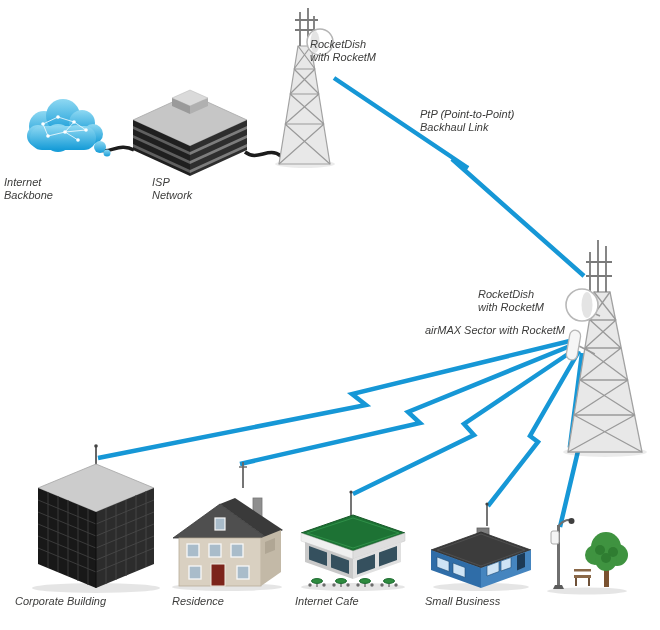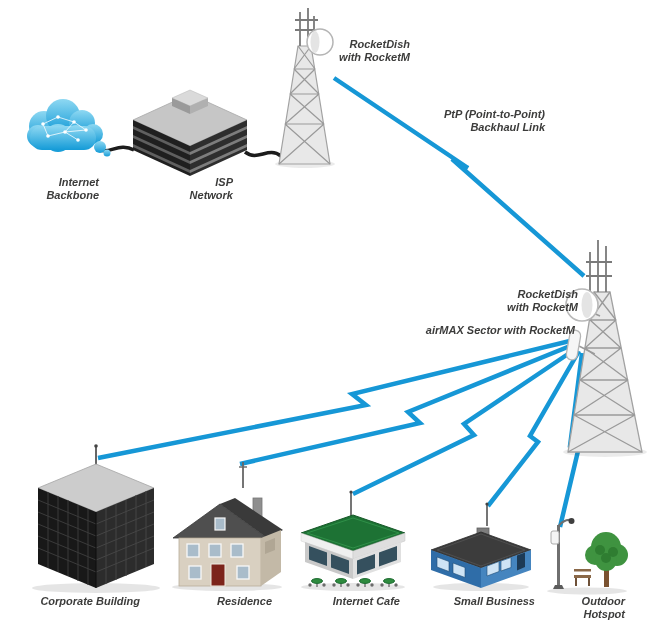--- a/index.html
+++ b/index.html
@@ -3,24 +3,24 @@
 <meta charset="utf-8">
 <style>
   * { margin:0; padding:0; box-sizing:border-box; }
   html,body { background:#ffffff; font-family:"Liberation Sans", sans-serif; }
   .canvas { position:relative; width:660px; height:630px; background:#ffffff; overflow:hidden; }
   .layer { position:absolute; left:0; top:0; }
   .node { position:absolute; }
   .label {
     position:absolute;
     font-size:11px;
-    font-weight:bold;
+    font-weight:normal;
     font-style:italic;
     color:#3c3c3b;
-    text-align:right;
+    text-align:left;
     white-space:pre-line;
     line-height:1.2;
   }
 </style>
 </head>
 <body>
 
 <div class="canvas">
 
   <svg class="layer" width="660" height="630" viewBox="0 0 660 630">
@@ -248,29 +248,27 @@
       <circle cx="77" cy="50" r="11" fill="#3f9340"></circle>
       <circle cx="66" cy="55" r="11" fill="#3f9340"></circle>
       <circle cx="60" cy="45" r="5" fill="#2f7d31"></circle>
       <circle cx="73" cy="47" r="5" fill="#2f7d31"></circle>
       <circle cx="66" cy="53" r="5" fill="#2f7d31"></circle>
     </g>
   </svg>
 
   <div class="label" style="left:4px;top:176px;width:95px">Internet
 Backbone</div>
-  <div class="label" style="left:138px;top:176px;width:95px">ISP
+  <div class="label" style="left:152px;top:176px;width:95px">ISP
 Network</div>
   <div class="label" style="left:310px;top:38px;width:100px">RocketDish
 with RocketM</div>
   <div class="label" style="left:420px;top:108px;width:125px">PtP (Point-to-Point)
 Backhaul Link</div>
   <div class="label" style="left:478px;top:288px;width:100px">RocketDish
 with RocketM</div>
   <div class="label" style="left:425px;top:324px;width:150px">airMAX Sector with RocketM</div>
   <div class="label" style="left:15px;top:595px;width:125px">Corporate Building</div>
   <div class="label" style="left:172px;top:595px;width:100px">Residence</div>
   <div class="label" style="left:295px;top:595px;width:105px">Internet Cafe</div>
   <div class="label" style="left:425px;top:595px;width:110px">Small Business</div>
-  <div class="label" style="left:545px;top:595px;width:80px">Outdoor
-Hotspot</div>
 
 </div>
 
 </body></html>

